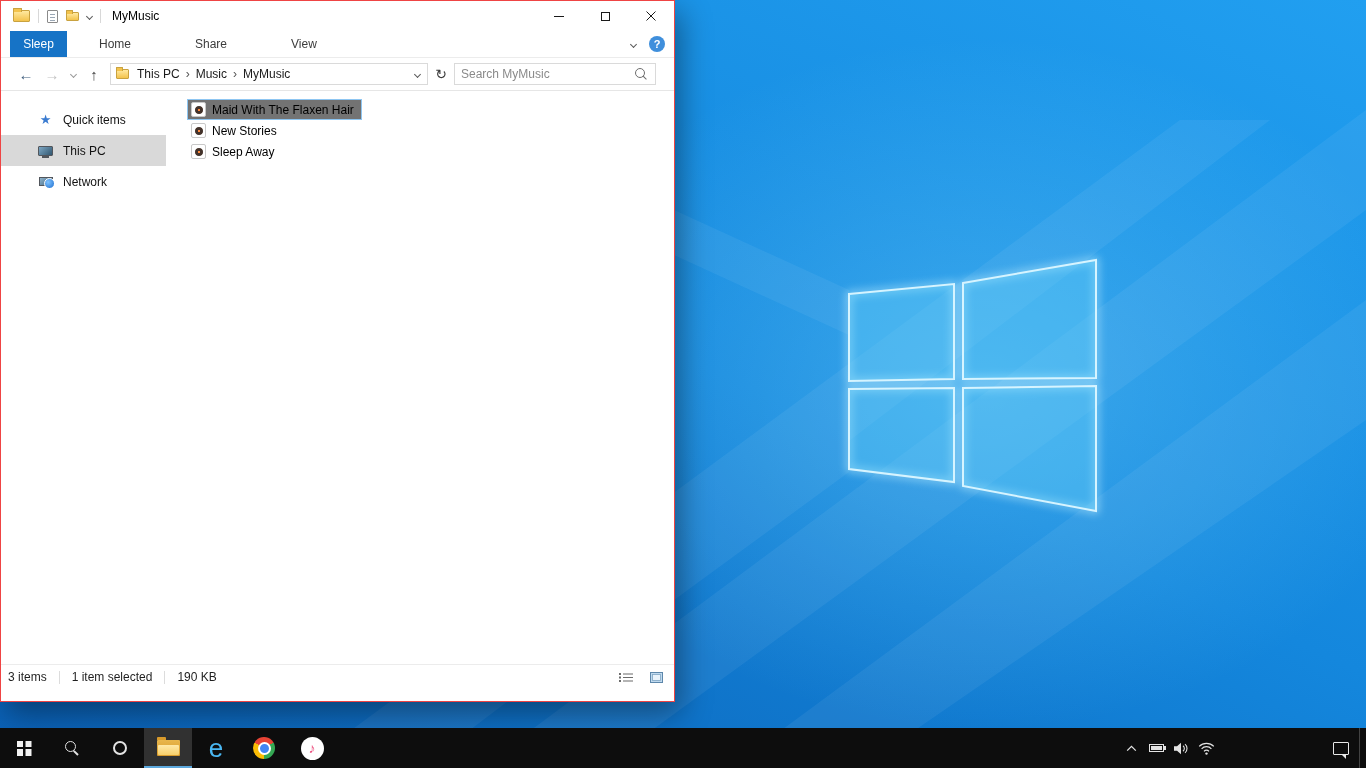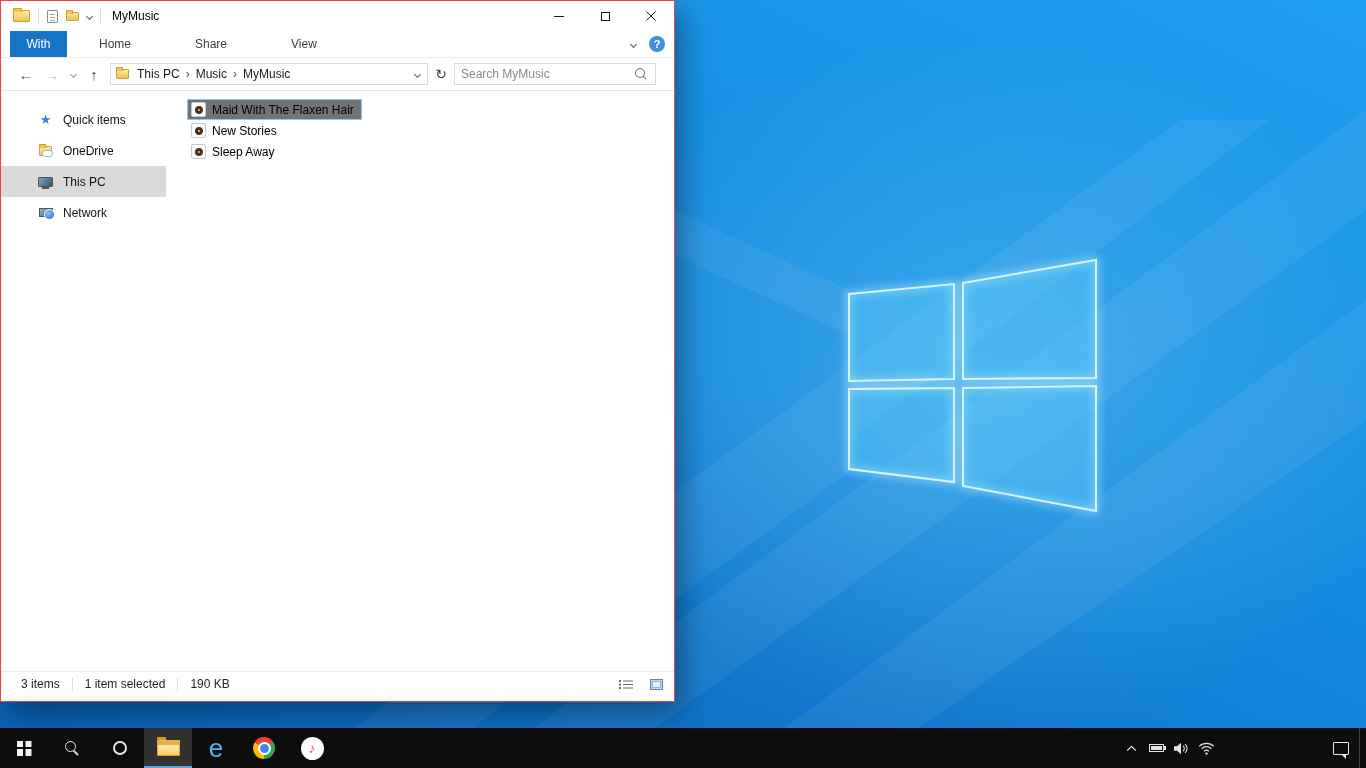--- a/index.html
+++ b/index.html
@@ -89,22 +89,22 @@
     background:radial-gradient(circle at 35% 35%, #7fc3ff, #1f6fd0); border:1px solid #fff; }
 
   .content { flex:1; padding:8px 0 0 21px; }
   .file-row { display:flex; align-items:center; gap:6px; height:21px; padding:0 7px 0 3px; font-size:12px; color:#000; width:max-content; border:1px solid transparent; }
   .file-row.selected { background:#737373; border-color:#8ec6f2; }
   .audio-ico { width:15px; height:15px; background:#fff; border:1px solid #c8c8c8; border-radius:2px; position:relative; flex:0 0 auto; }
   .audio-ico::after { content:""; position:absolute; left:2.5px; top:2.5px; width:8px; height:8px; border-radius:50%;
     background:radial-gradient(circle, #ff8a3d 0 25%, #43322a 26% 75%, #8d7c6d 76%); }
 
   
-  .statusbar { position:absolute; left:0; right:0; bottom:5px; height:25px; border-top:1px solid #ececec; background:#fff;
-    display:flex; align-items:center; font-size:12px; color:#1f1f1f; padding:0 8px 0 20px; gap:12px; }
+  .statusbar { position:absolute; left:0; right:0; bottom:12px; height:25px; border-top:1px solid #ececec; background:#fff;
+    display:flex; align-items:center; font-size:12px; color:#1f1f1f; padding:0 8px 0 7px; gap:12px; }
   .sdiv { width:1px; height:13px; background:#dcdcdc; }
   .sspacer { flex:1; }
   .view-btn { width:19px; height:17px; display:flex; align-items:center; justify-content:center; }
 
   
   .taskbar { position:absolute; left:0; top:728px; width:1366px; height:40px; background:#0d0d0d; display:flex; z-index:20; }
   .tslot { width:48px; height:40px; display:flex; align-items:center; justify-content:center; position:relative; }
   .tslot.active { background:rgba(255,255,255,.15); box-shadow:inset 0 -2px 0 #5ca8dd; }
 
   .start-ico { width:15px; height:15px; position:relative; display:inline-block; }
@@ -198,21 +198,21 @@
         </div>
       <div class="win-btn">
         <svg width="10" height="10" viewBox="0 0 10 10">
             <path d="M0.5,0.5 L9.5,9.5 M9.5,0.5 L0.5,9.5" stroke="#1a1a1a" stroke-width="1"></path>
           </svg>
       </div>
     </div>
   </div>
 
   <div class="ribbon-tabs">
-    <div class="file-tab">With</div>
+    <div class="file-tab">Sleep</div>
     <div class="rtab">Home</div>
     <div class="rtab">Share</div>
     <div class="rtab">View</div>
     <div class="ribbon-right">
       <span class="chev sm"></span>
       <span class="help-circle">?</span>
     </div>
   </div>
 
   <div class="navbar">
@@ -243,26 +243,20 @@
     </div>
   </div>
 
   <div class="main">
     <div class="sidebar">
       <div class="side-item">
         <span class="si-ico">
             <span class="si-star">★</span>
           </span>
         <span>Quick items</span>
-      </div>
-      <div class="side-item">
-        <span class="si-ico">
-            <span class="fold f13 od"></span>
-          </span>
-        <span>OneDrive</span>
       </div>
       <div class="side-item selected">
         <span class="si-ico">
             <span class="pc-ico"></span>
           </span>
         <span>This PC</span>
       </div>
       <div class="side-item">
         <span class="si-ico">
             <span class="net-ico"></span>

